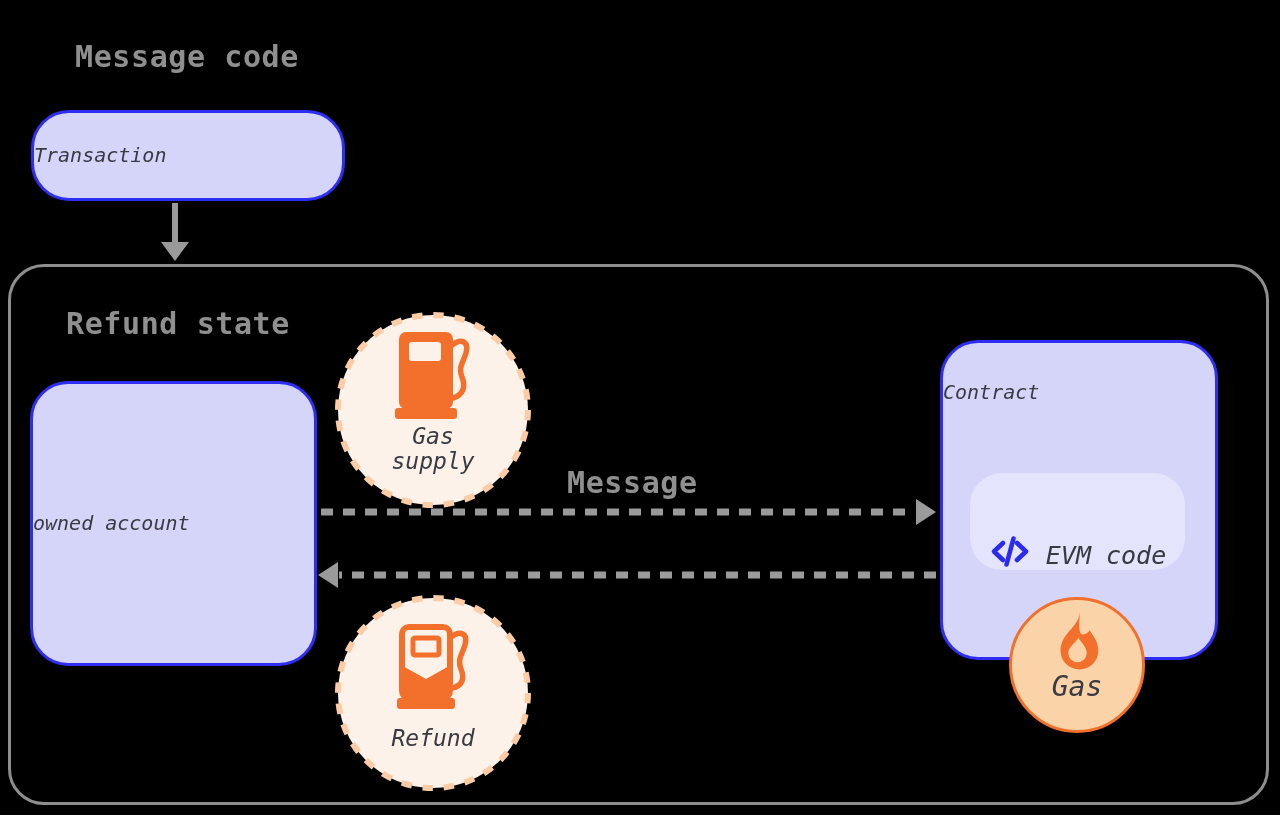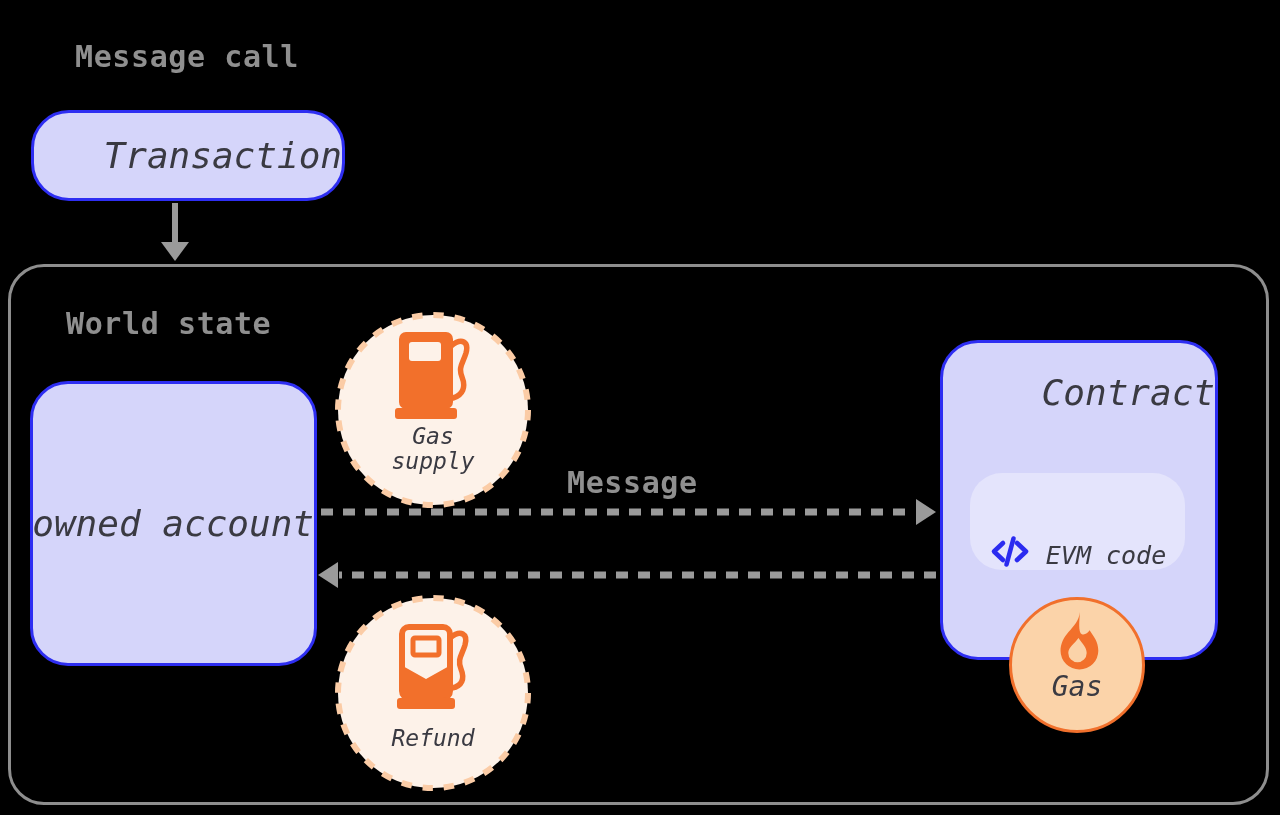--- a/index.html
+++ b/index.html
@@ -11,22 +11,22 @@
     position: absolute; color: #8f8f8f; font-weight: bold;
     font-size: 30px; letter-spacing: 0.6px; line-height: 34px; white-space: nowrap;
   }
   .title { left: 75px; top: 40px; }
   .world-state-label { left: 66px; top: 307px; }
   .message-label { left: 567px; top: 466px; }
 
   .node {
     position: absolute; background: #d5d5fa; border: 3px solid #2e2ef2;
     border-radius: 38px; box-sizing: border-box;
-    display: flex; flex-direction: column; align-items: flex-end; justify-content: center;
-    color: #3a3a42; font-style: italic; font-size: 36px; line-height: 43px;
+    display: flex; flex-direction: column; align-items: flex-start; justify-content: center;
+    color: #3a3a42; font-style: italic; font-size: 20px; line-height: 43px;
     z-index: 2; white-space: nowrap;
   }
   .transaction-node { left: 31px; top: 110px; width: 314px; height: 91px; }
   .eoa-node { left: 30px; top: 381px; width: 287px; height: 285px; }
   .contract-node { left: 940px; top: 340px; width: 278px; height: 320px;
     justify-content: flex-start; padding-top: 28px; }
 
   .world-state-box {
     position: absolute; left: 8px; top: 264px; width: 1261px; height: 541px;
     border: 3px solid #8e8e8e; border-radius: 36px; box-sizing: border-box; z-index: 1;
@@ -66,28 +66,28 @@
     color: #3a3a42; font-style: italic; font-size: 28px;
   }
   .flame { margin-top: 9px; }
   .gas-badge-text { margin-top: 1px; line-height: 30px; }
 </style>
 </head>
 <body>
 
 <div class="canvas">
 
-  <div class="gray-label title">Message call</div>
+  <div class="gray-label title">Message code</div>
 
   <div class="node transaction-node">
     <span>Transaction</span>
   </div>
 
   <div class="world-state-box"></div>
-  <div class="gray-label world-state-label">World state</div>
+  <div class="gray-label world-state-label">Refund state</div>
 
   <div class="node eoa-node">
     <span>owned account</span>
   </div>
 
   <div class="gray-label message-label">Message</div>
 
   <svg class="arrows-overlay" width="1280" height="815" viewBox="0 0 1280 815">
     <g>
       <line x1="175" y1="203" x2="175" y2="243" stroke="#9a9a9a" stroke-width="6"></line>

